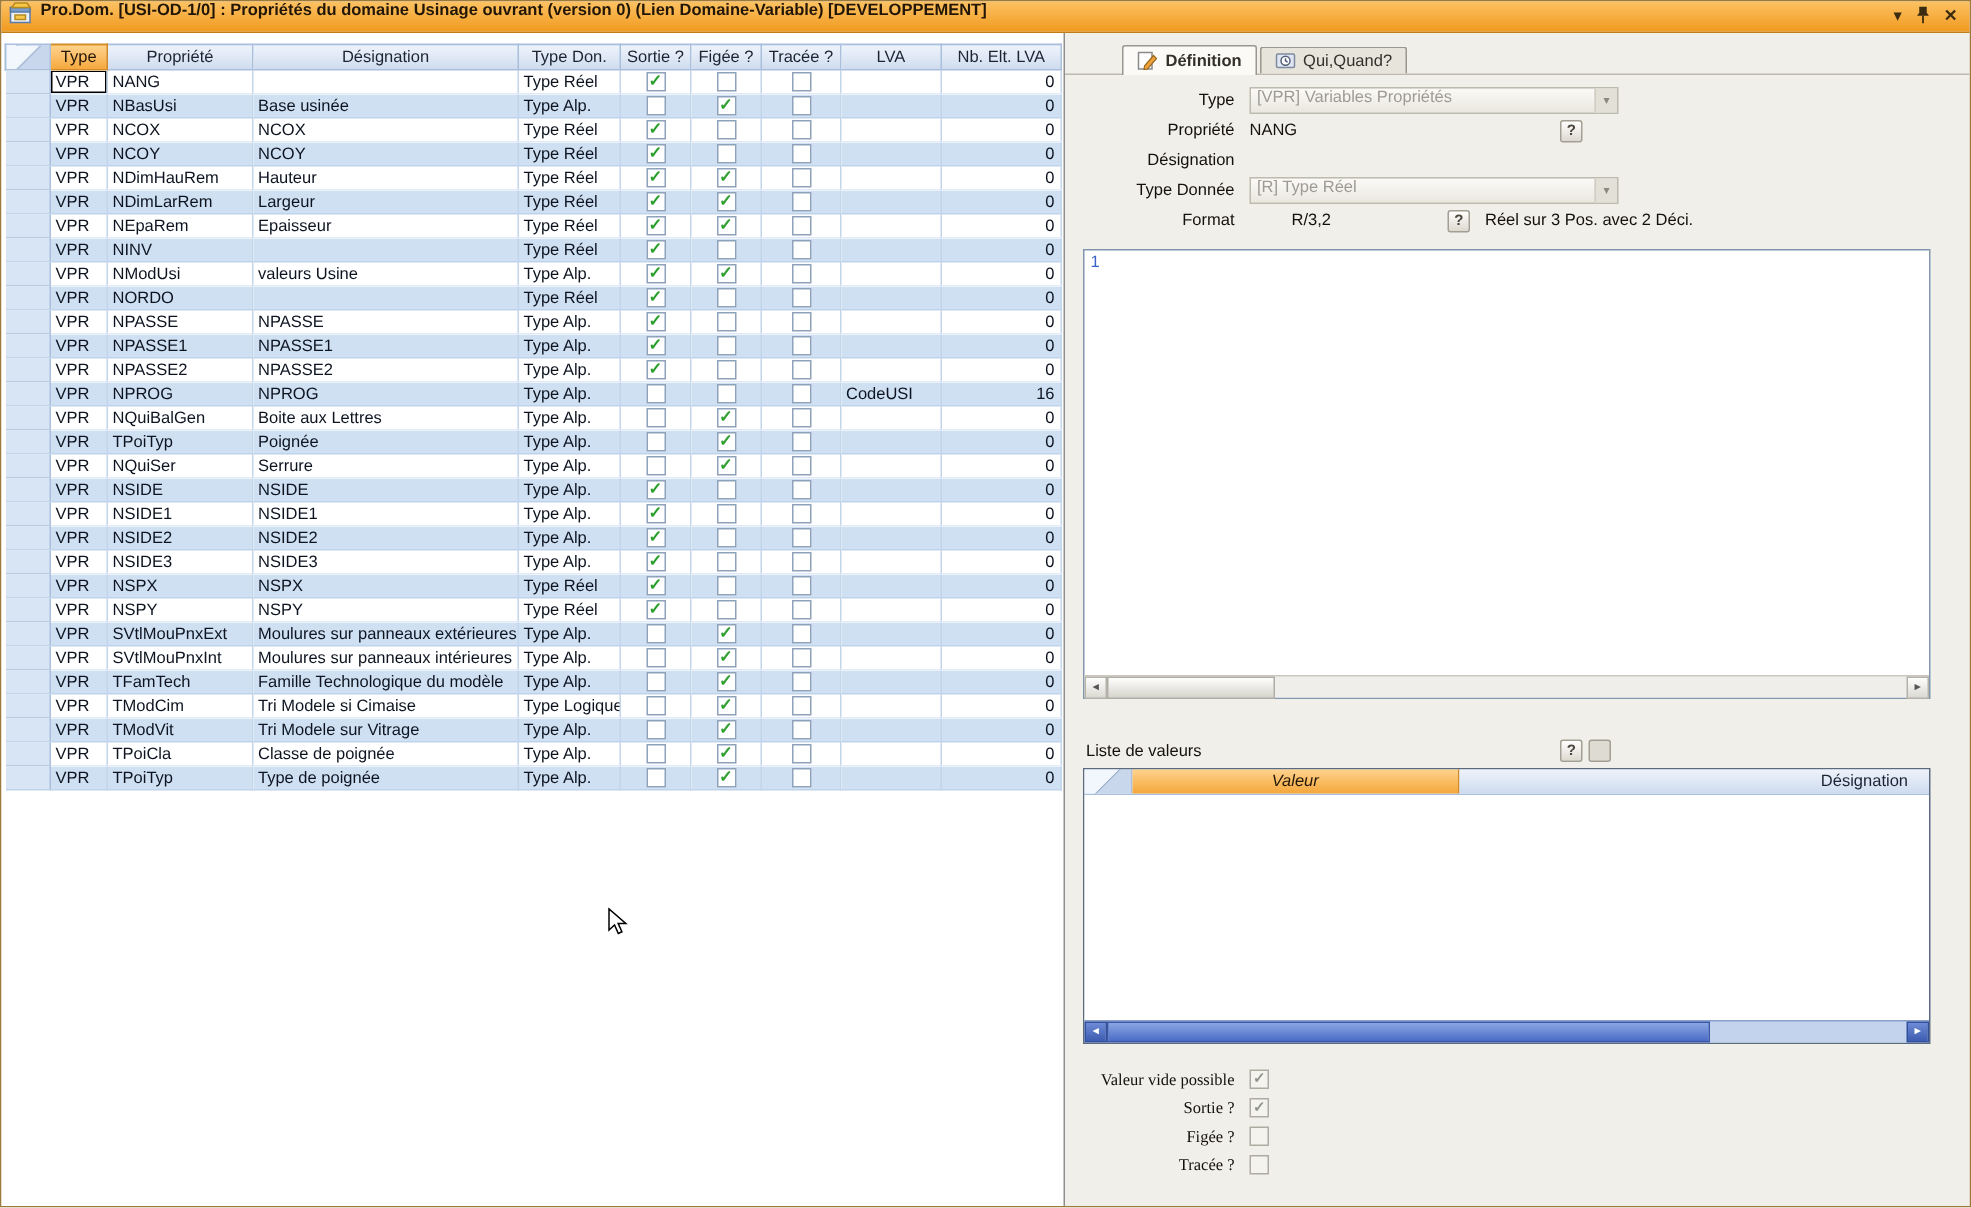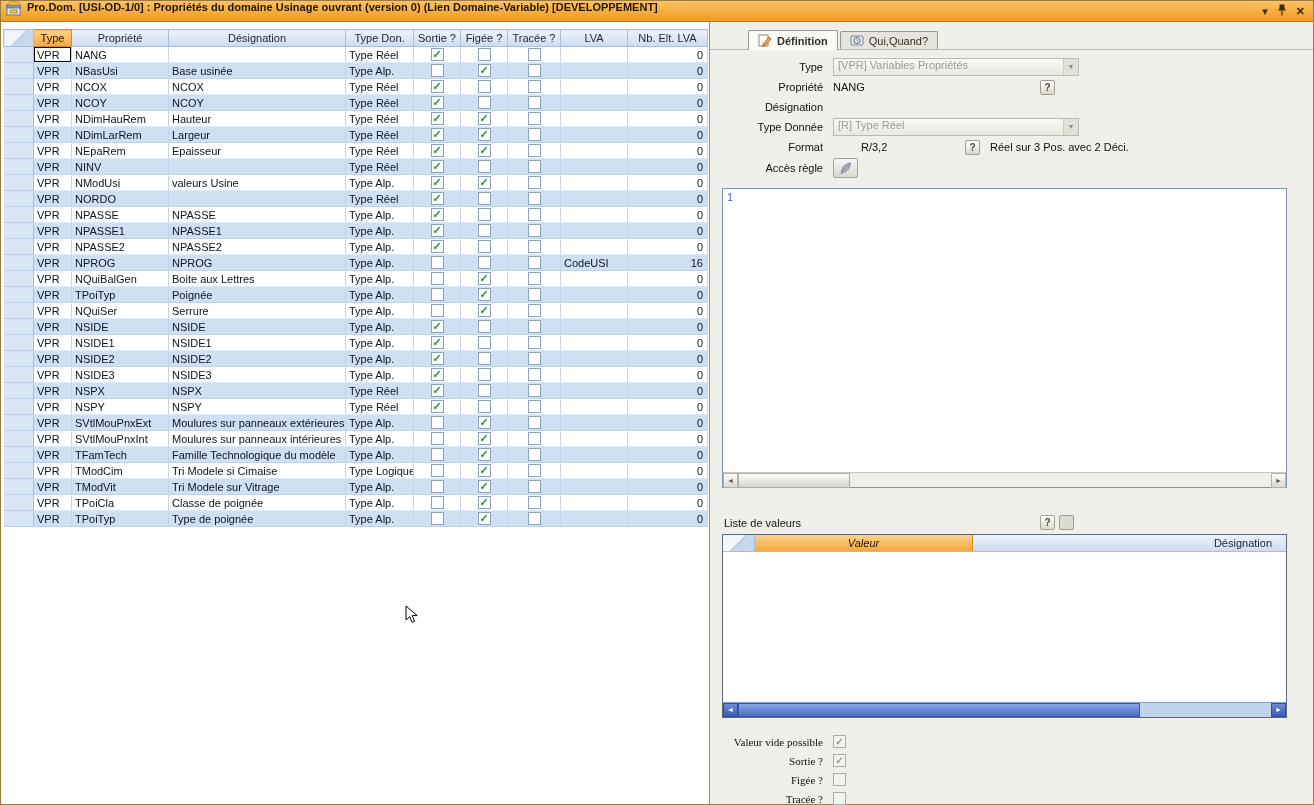--- a/index.html
+++ b/index.html
@@ -597,29 +597,20 @@
             <span class="ddtxt">[R] Type Réel</span>
             <span class="chev">▾</span>
           </div>
         </div>
         <div class="frow">
           <span class="flabel">Format</span>
           <span class="val w132">R/3,2</span>
           <span class="helpbtn">?</span>
           <span class="helptext">Réel sur 3 Pos. avec 2 Déci.</span>
         </div>
-        <div class="frow tall">
-          <span class="flabel">Accès règle</span>
-          <span class="iconbtn">
-            <svg width="13" height="13" viewBox="0 0 13 13">
-              <path d="M11.5 1 C7 1.5 4 4 3 8 L2 11.5 L5.5 10 C9 8.5 11 5.5 11.5 1 Z" fill="#aab4c2" stroke="#6d7a8c" stroke-width="0.8"></path>
-              <path d="M3.2 9.5 L10 2.5" stroke="#6d7a8c" stroke-width="0.7" fill="none"></path>
-            </svg>
-          </span>
-        </div>
       </div>
 
       <div class="editorbox">
         <div class="edittext">
           <span class="lineno">1</span>
         </div>
         <div class="hscroll">
           <span class="sbtn l">◄</span>
           <span class="sthumb"></span>
           <span class="sbtn r">►</span>

